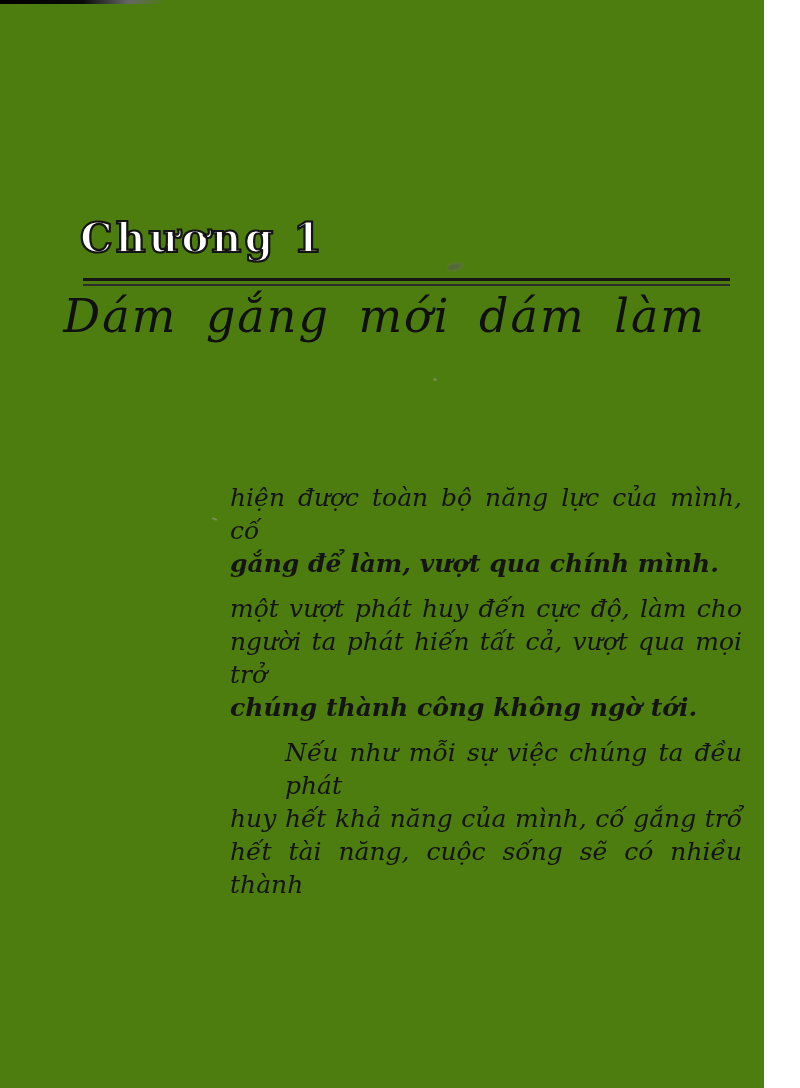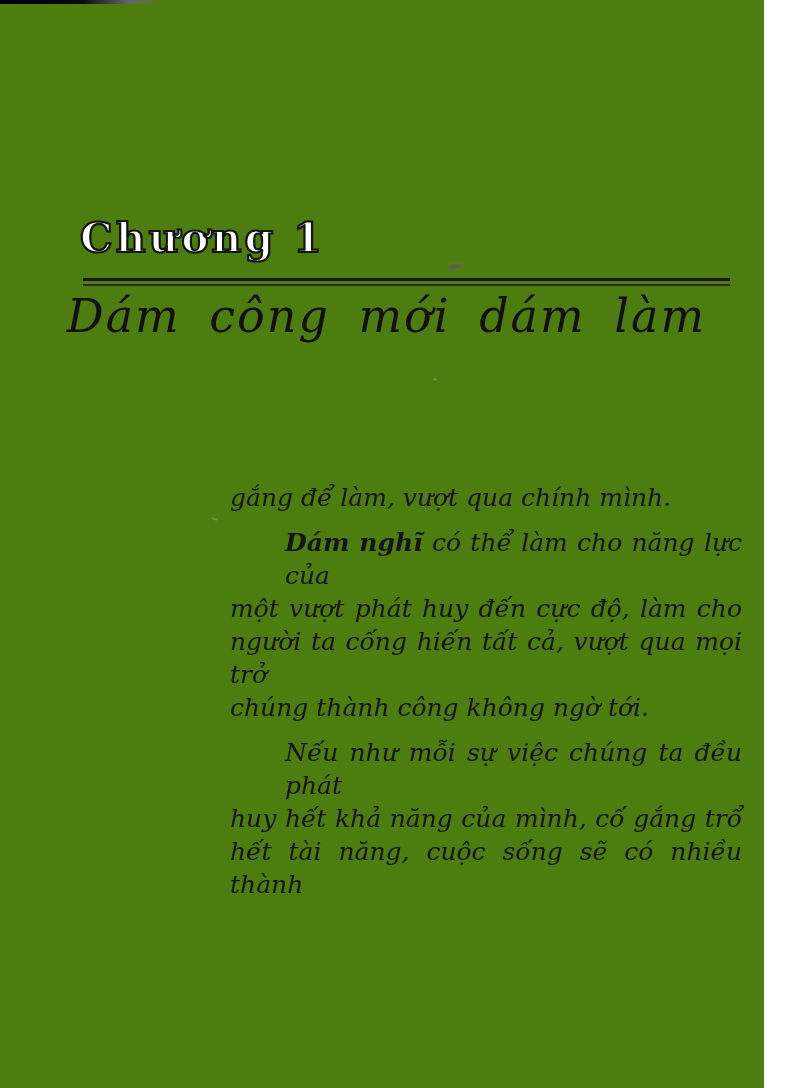--- a/index.html
+++ b/index.html
@@ -90,20 +90,21 @@
   .jline {
     display: block;
     text-align: justify;
     text-align-last: justify;
   }
   .jline.first {
     padding-left: 55px;
   }
   .jline.last {
     text-align-last: left;
+    font-weight: bold;
   }
   .lead {
     font-weight: bold;
     font-style: italic;
   }
 
   
   .smudge-above-rule {
     position: absolute;
     left: 447px;
@@ -141,35 +142,35 @@
 <div class="page">
 
   <div class="scan-top-edge"></div>
 
   <h1 class="chapter">Chương 1</h1>
 
   <div class="rule"></div>
 
   <div class="smudge-above-rule"></div>
 
-  <h2 class="title">Dám công mới dám làm</h2>
+  <h2 class="title">Dám gắng mới dám làm</h2>
 
   <div class="speck-under-title"></div>
   <div class="speck-left-margin"></div>
 
   <div class="body-col">
 
     <p class="para">
+      <span class="jline">hiện được toàn bộ năng lực của mình, cố</span>
       <span class="jline last">gắng để làm, vượt qua chính mình.</span>
     </p>
 
     <p class="para">
-      <span class="jline first"><b class="lead">Dám nghĩ</b> <span>có thể làm cho năng lực của</span></span>
       <span class="jline">một vượt phát huy đến cực độ, làm cho</span>
-      <span class="jline">người ta cống hiến tất cả, vượt qua mọi trở</span>
+      <span class="jline">người ta phát hiến tất cả, vượt qua mọi trở</span>
       <span class="jline last">chúng thành công không ngờ tới.</span>
     </p>
 
     <p class="para">
       <span class="jline first"><b class="lead"></b> <span>Nếu như mỗi sự việc chúng ta đều phát</span></span>
       <span class="jline">huy hết khả năng của mình, cố gắng trổ</span>
       <span class="jline">hết tài năng, cuộc sống sẽ có nhiều thành</span>
 
     </p>
 

